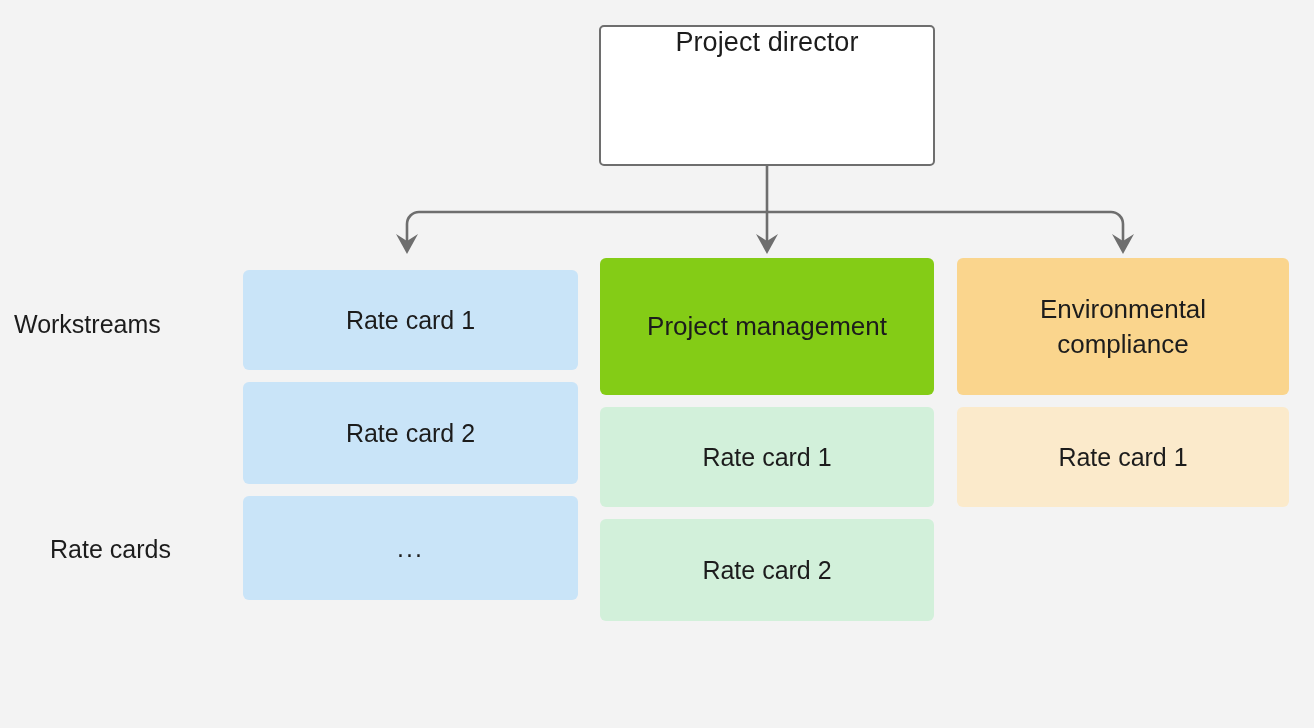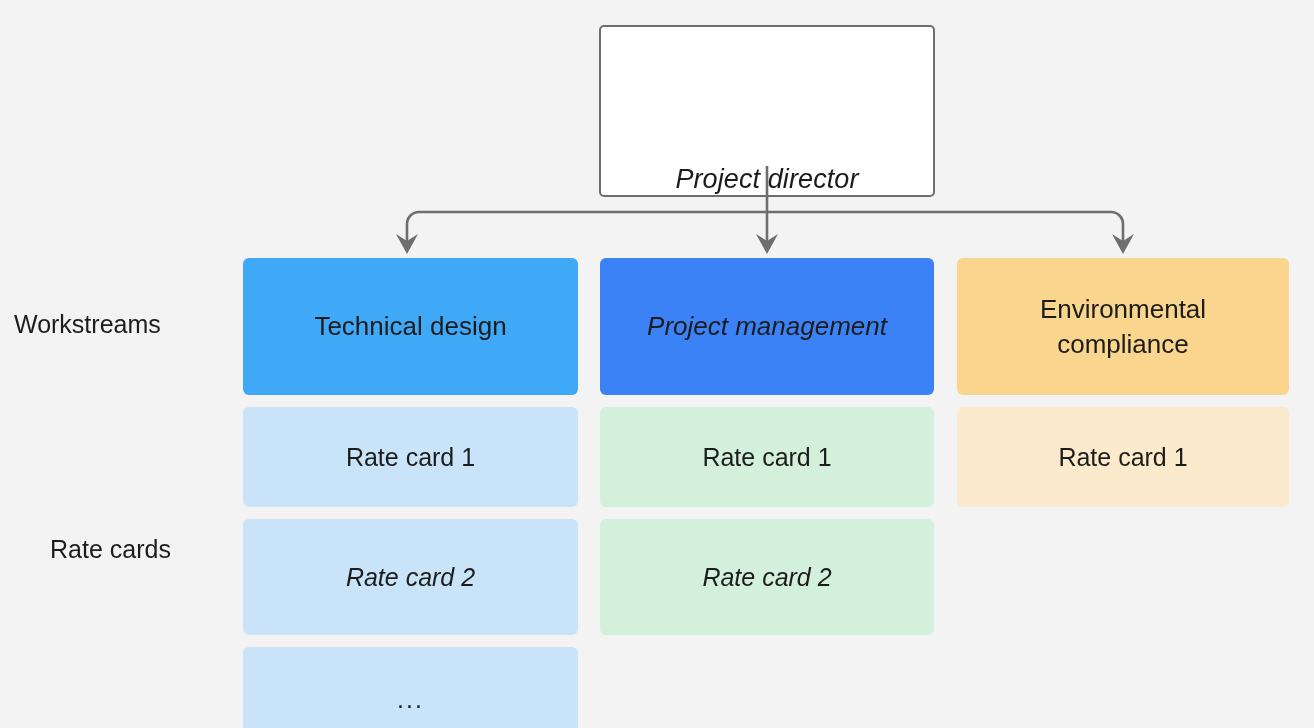--- a/index.html
+++ b/index.html
@@ -18,29 +18,28 @@
     width: 1314px;
     height: 728px;
   }
 
   
   .root-box {
     position: absolute;
     left: 599px;
     top: 25px;
     width: 336px;
-    height: 172px;
+    height: 141px;
     box-sizing: border-box;
     background: #ffffff;
     border: 2px solid #6e6e6e;
     border-radius: 5px;
     display: flex;
-    align-items: flex-end;
+    align-items: flex-start;
     justify-content: center;
-    font-style: italic;
   }
   .root-label {
     font-size: 27px;
     color: #1c1c1c;
     letter-spacing: 0.1px;
   }
 
   
   .connectors {
     position: absolute;
@@ -90,21 +89,21 @@
     border-radius: 6px;
     margin-top: 12px;
     display: flex;
     align-items: center;
     justify-content: center;
     text-align: center;
     font-size: 25px;
     color: #1c1c1c;
   }
   .rate-card.h-a { height: 100px; }
-  .rate-card.h-b { height: 116px; font-style: italic; }
+  .rate-card.h-b { height: 102px; }
   .rate-card.h-c { height: 104px; }
   .rate-card.ellipsis { font-size: 25px; letter-spacing: 2px; }
 </style>
 </head>
 <body style="background: rgb(243, 243, 243);">
 
 <div id="stage">
 
   <div class="root-box" style="background: rgb(255, 255, 255); border-color: rgb(110, 110, 110);">
     <span class="root-label">Project director</span>
@@ -123,36 +122,33 @@
       <path d="M407,254 L396,234 L407,241 L418,234 Z"></path>
       <path d="M767,254 L756,234 L767,241 L778,234 Z"></path>
       <path d="M1123,254 L1112,234 L1123,241 L1134,234 Z"></path>
     </g>
   </svg>
 
   <div class="row-label workstreams">Workstreams</div>
   <div class="row-label ratecards">Rate cards</div>
 
   <div class="column col-0">
-    <div class="ws-header" style="background: rgb(63, 168, 247);">
-      <span>Technical design</span>
-    </div>
     <div class="rate-card h-a" style="background: rgb(201, 228, 248);">
       <span>Rate card 1</span>
     </div>
     <div class="rate-card h-b" style="background: rgb(201, 228, 248);">
       <span>Rate card 2</span>
     </div>
     <div class="rate-card h-c ellipsis" style="background: rgb(201, 228, 248);">
       <span>...</span>
     </div>
   </div>
 
   <div class="column col-1">
-    <div class="ws-header" style="background: #3b82f6; font-style: italic;">
+    <div class="ws-header" style="background: #84cc16;">
       <span>Project management</span>
     </div>
     <div class="rate-card h-a" style="background: rgb(210, 240, 218);">
       <span>Rate card 1</span>
     </div>
     <div class="rate-card h-b" style="background: rgb(210, 240, 218);">
       <span>Rate card 2</span>
     </div>
   </div>
 

